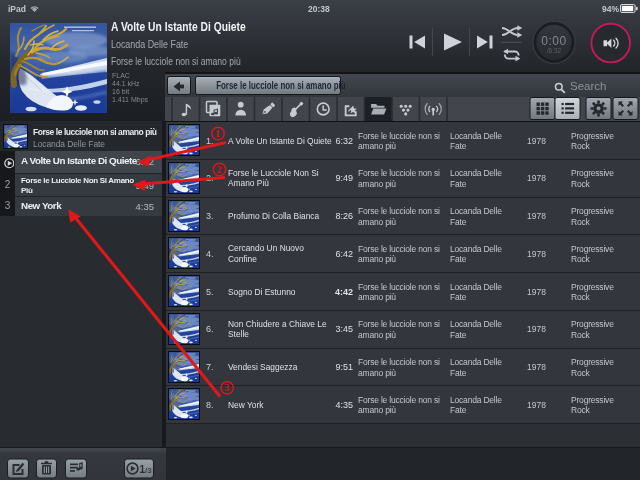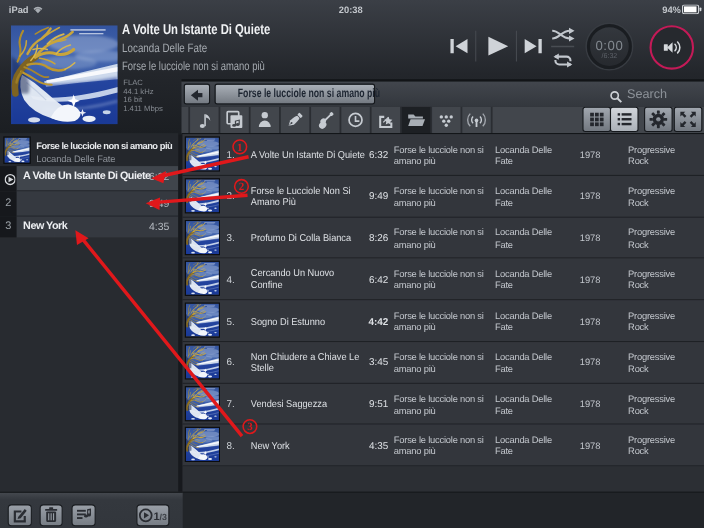--- a/index.html
+++ b/index.html
@@ -370,20 +370,21 @@
       </div>
     <div class="numcol">
       <svg style="position:absolute;left:3.5px;top:7px;" width="10.5" height="10.5" viewBox="0 0 21 21">
         <circle cx="10.5" cy="10.5" r="9" fill="none" stroke="#d6d9dd" stroke-width="2.4"></circle>
         <path d="M7.5 5.5 L16.5 10.5 L7.5 15.5 Z" fill="#d6d9dd"></path>
       </svg>
     </div>
   </div>
   <div class="abs srow" id="srow2">
     <div class="scontent">
+        <span class="stitle" style="top:1.5px;font-size:8px;letter-spacing:-0.3px;line-height:10px;width:130px;">Forse le Lucciole Non Si Amano<br>Più</span>
         <span class="stime" style="top:6px;">9:49</span>
       </div>
     <div class="numcol" style="line-height:22px;font-size:10px;">2</div>
   </div>
   <div class="abs srow" id="srow3">
     <div class="scontent">
         <span class="stitle" style="top:2.5px;">New York</span>
         <span class="stime" style="top:3.5px;">4:35</span>
       </div>
     <div class="numcol" style="line-height:18px;font-size:10px;">3</div>

